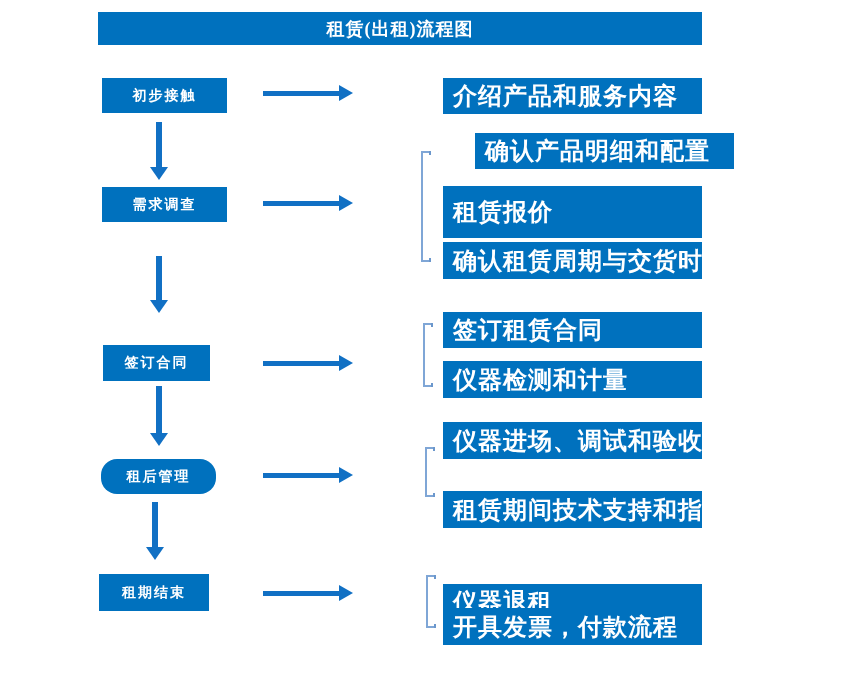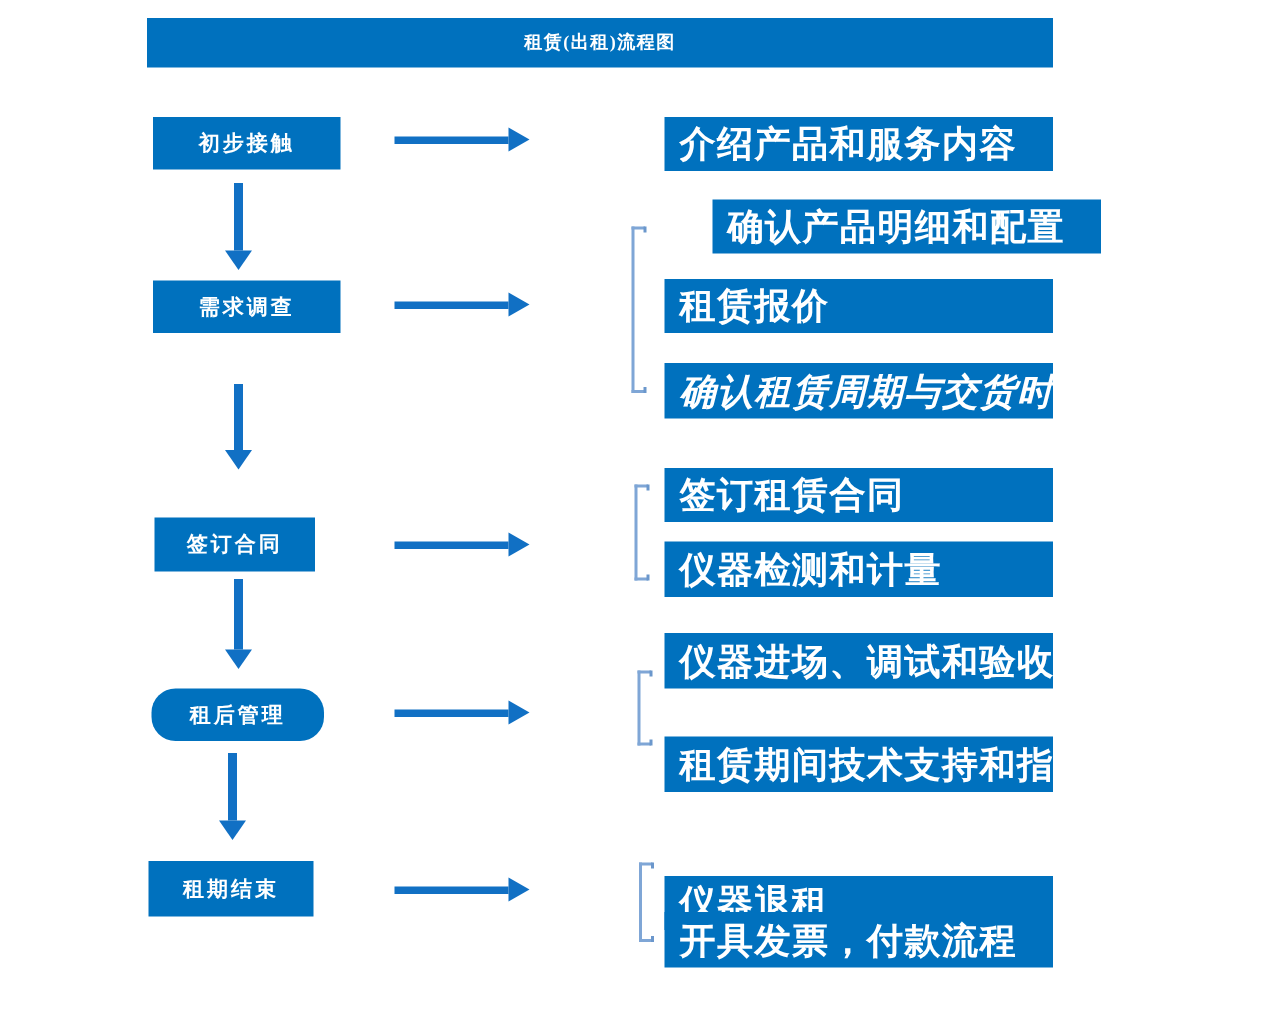--- a/index.html
+++ b/index.html
@@ -6,21 +6,21 @@
   .canvas {
     position:relative;
     width:844px; height:688px;
     background:#ffffff;
     font-family:"Liberation Serif", serif;
     overflow:hidden;
   }
   .title-bar {
     position:absolute; left:98px; top:12px; width:604px; height:33px;
     background:#0071be; color:#ffffff;
-    font-size:12px; font-weight:bold;
+    font-size:18px; font-weight:bold;
     display:flex; align-items:center; justify-content:center;
     letter-spacing:1px;
   }
   .step-box {
     position:absolute; background:#0071be; color:#ffffff;
     font-size:14px; font-weight:bold;
     display:flex; align-items:center; justify-content:center;
     letter-spacing:2px; white-space:nowrap;
   }
   .detail-box {
@@ -118,22 +118,22 @@
   </div>
 
   <div class="bracket" style="left:421px; top:151px; height:111px;"></div>
   <div class="bracket" style="left:423px; top:323px; height:64px;"></div>
   <div class="bracket" style="left:425px; top:447px; height:50px;"></div>
   <div class="bracket" style="left:426px; top:575px; height:53px;"></div>
 
   <div class="detail-box" style="top:78px;  height:36px;">介绍产品和服务内容</div>
 
   <div class="detail-box" style="top:133px; height:36px;margin-left:32px;">确认产品明细和配置</div>
-  <div class="detail-box" style="top:186px; height:36px;">租赁报价</div>
-  <div class="detail-box" style="top:242px; height:37px;font-style:italic;">确认租赁周期与交货时间</div>
+  <div class="detail-box" style="top:186px; height:52px;">租赁报价</div>
+  <div class="detail-box" style="top:242px; height:37px;">确认租赁周期与交货时间</div>
 
   <div class="detail-box" style="top:312px; height:36px;font-family:Liberation Serif, serif;">签订租赁合同</div>
   <div class="detail-box" style="top:361px; height:37px;">仪器检测和计量</div>
 
   <div class="detail-box" style="top:422px; height:37px;">仪器进场、调试和验收</div>
   <div class="detail-box" style="top:491px; height:37px;">租赁期间技术支持和指导</div>
 
   <div class="detail-box" style="top:584px; height:36px;">仪器退租</div>
   <div class="detail-box" style="top:608px; height:37px;text-align:center;">开具发票，付款流程</div>
 

